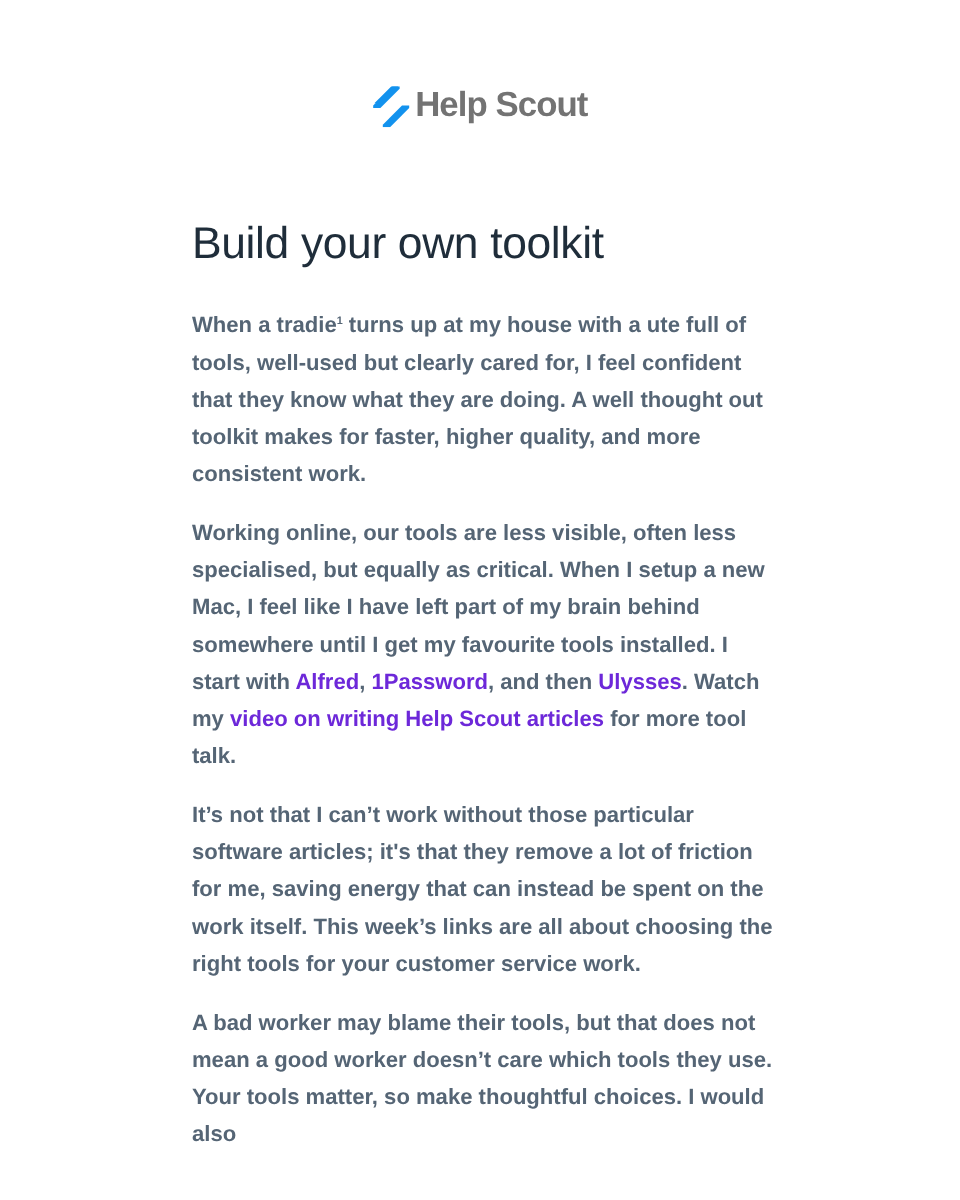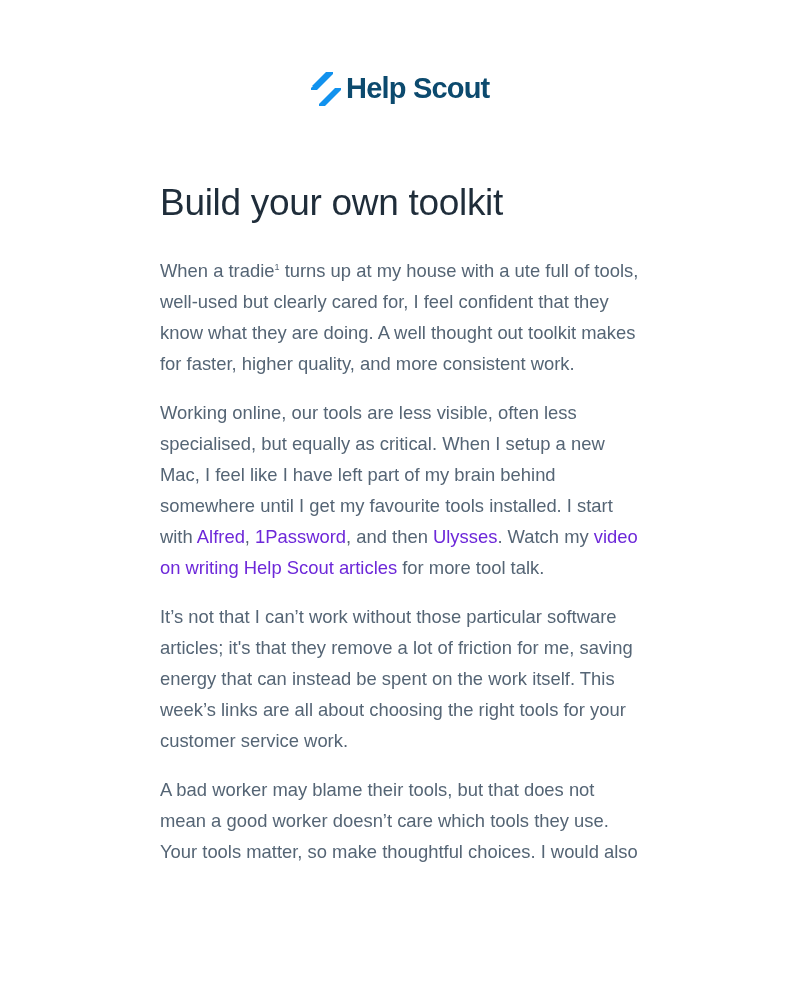--- a/index.html
+++ b/index.html
@@ -1,22 +1,22 @@
 <!DOCTYPE html>
 <html><head>
   <meta charset="utf-8">
   <style>
     html, body { margin: 0; padding: 0; background: #ffffff; }
     body { width: 800px; height: 1000px; overflow: hidden; position: relative; }
     .logo { position: absolute; left: 310px; top: 70px; width: 180px; height: 36px; display: flex; align-items: center; }
     .logo svg { display: block; }
-    .logo-text { font-family: "Liberation Sans", sans-serif; font-weight: 700; font-size: 29px; color: #0c4a6e; letter-spacing: -0.8px; margin-left: 4px; line-height: 36px; }
+    .logo-text { font-family: "Liberation Sans", sans-serif; font-weight: 700; font-size: 29px; color: #737373; letter-spacing: -0.8px; margin-left: 4px; line-height: 36px; }
     h1 { position: absolute; left: 160px; top: 180px; margin: 0; font-family: "Liberation Sans", sans-serif; font-weight: 400; font-size: 37px; color: #1f2d3a; line-height: 46px; letter-spacing: -0.3px; text-align: center; }
     .body-text { position: absolute; left: 160px; top: 255px; width: 484px; font-family: "Liberation Sans", sans-serif; font-size: 18.4px; line-height: 31px; color: #556575; }
-    .body-text p { margin: 0 0 18px 0; }
+    .body-text p { margin: 0 0 18px 0; font-weight: bold; }
     a { color: #6d28d9; text-decoration: none; }
     sup { font-size: 9px; vertical-align: 7px; line-height: 0; }
   </style>
 </head>
 <body>
 
 <div class="logo">
   <svg width="32" height="36" viewBox="0 0 32 36">
     <path d="M2 16 L16 2 L22 2 L8 16 Z" fill="#1292ee" transform="skewY(0)"></path>
     <path d="M2 16 L16 2 L22 2 L8 16 Z" fill="#1292ee" transform="translate(0,0)" opacity="0"></path>

